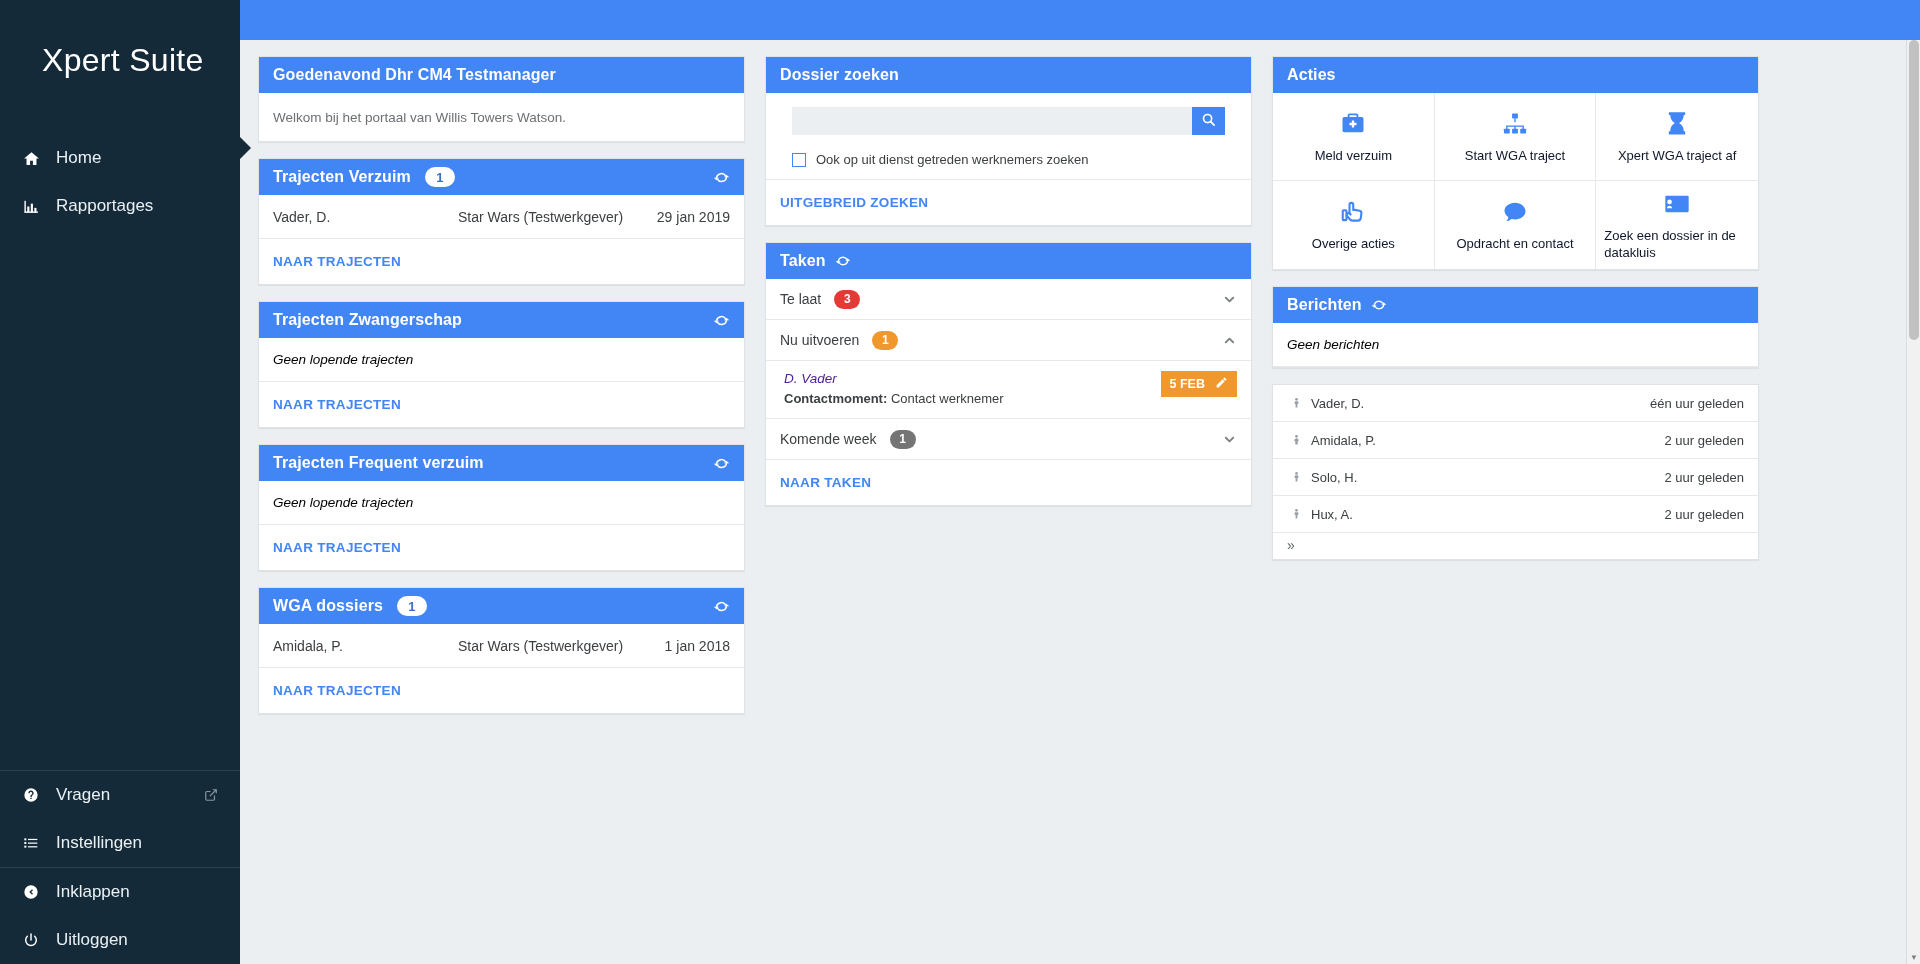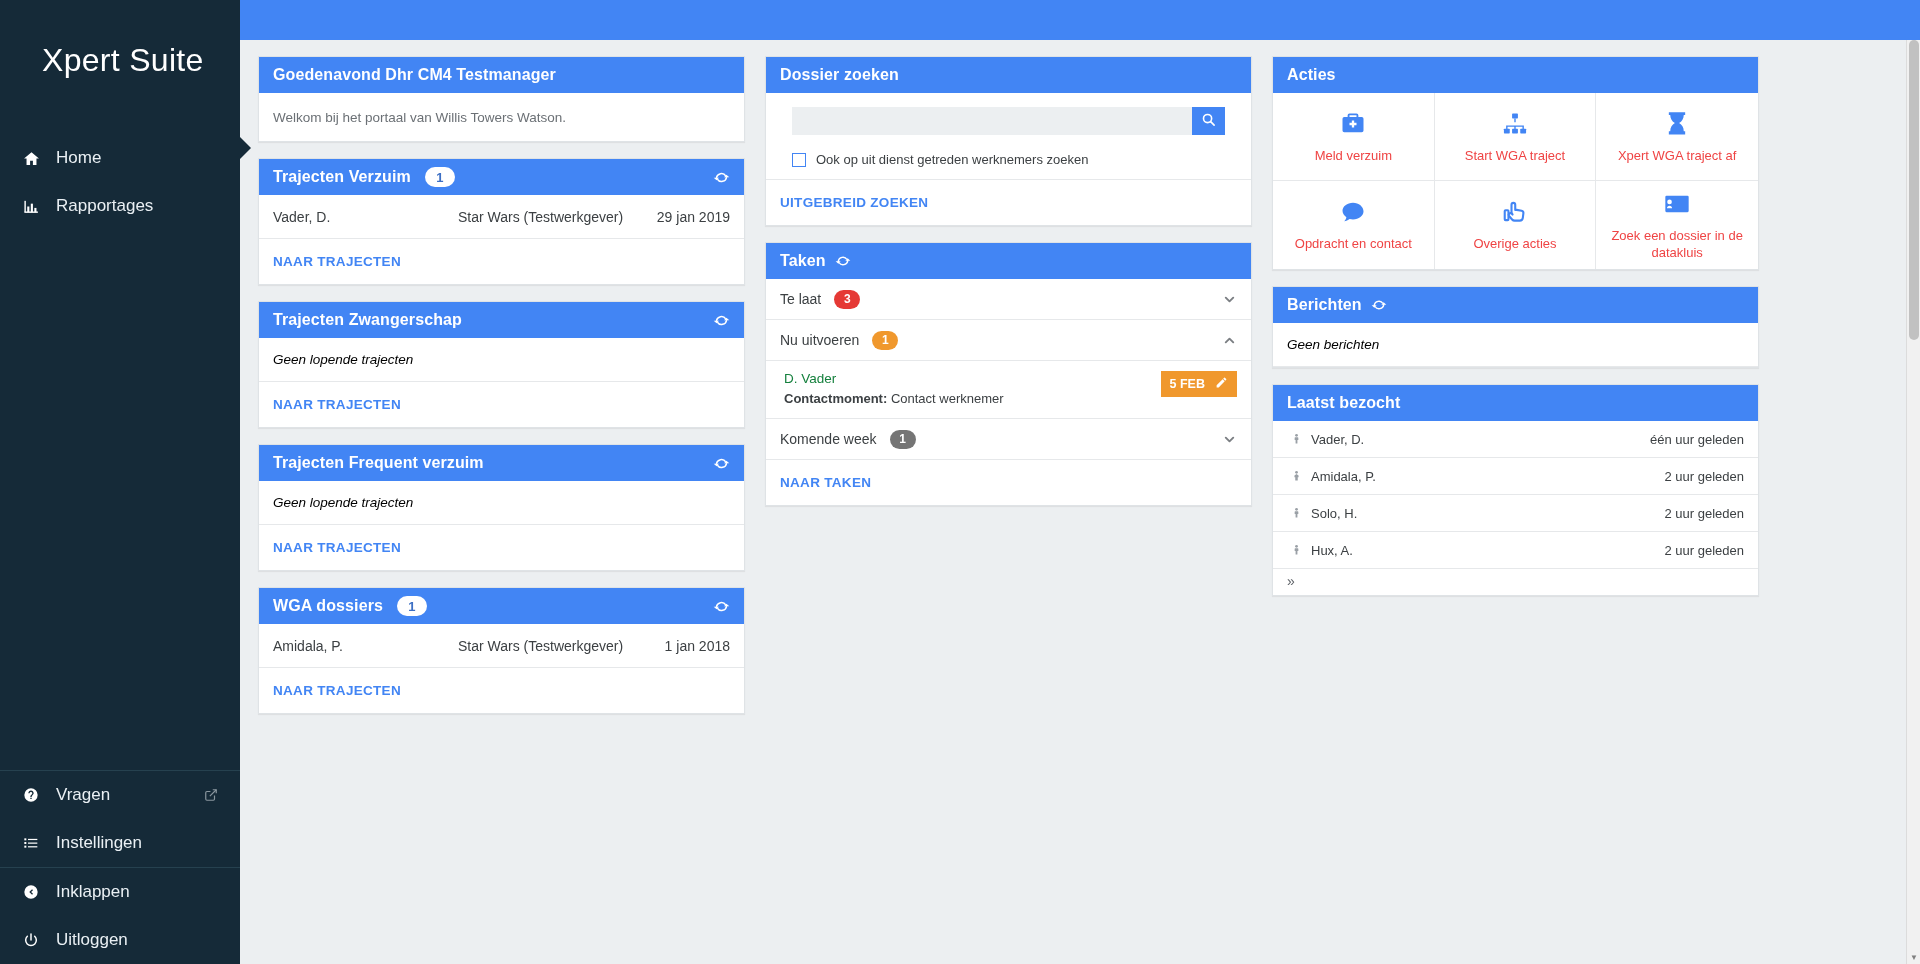--- a/index.html
+++ b/index.html
@@ -204,21 +204,21 @@
   .pill.orange { background: #f0982d; }
   .pill.gray { background: #757575; }
   .task-row .chev { margin-left: auto; color: #7b7f83; display:flex; }
   .task-detail {
     padding: 10px 14px 12px 18px;
     border-bottom: 1px solid #e6e8ea;
     display: flex; align-items: flex-start;
     cursor: pointer;
   }
   .task-detail .tinfo { flex: 1; }
-  .task-detail .tname { font-size: 13.5px; color: #15803d; margin-bottom: 5px; }
+  .task-detail .tname { font-size: 13.5px; color: #4c1d95; margin-bottom: 5px; font-style: italic; }
   .task-detail .tdesc { font-size: 13px; color: #3c4043; }
   .task-detail .tdesc b { font-weight: bold; }
   .date-badge {
     background: #f0982d;
     color: #ffffff;
     font-size: 12.5px;
     font-weight: bold;
     padding: 5px 9px;
     display: flex; align-items: center; gap: 10px;
     cursor: pointer;
@@ -232,21 +232,21 @@
     border-bottom: 1px solid #e6e8ea;
     display: flex; flex-direction: column;
     align-items: center; justify-content: center;
     gap: 9px;
     cursor: pointer;
     padding: 0 8px;
   }
   .act-tile:nth-child(3n) { border-right: none; }
   .act-tile:nth-child(n+4) { border-bottom: none; }
   .act-tile .alabel {
-    font-size: 13px; color: #ef4444; text-align: center; line-height: 1.25;
+    font-size: 13px; color: #0f172a; text-align: left; line-height: 1.25;
   }
   .act-icon { color: #4285f4; display: flex; align-items: center; justify-content: center; height: 30px; }
 
   
   .visit-row {
     display: flex; align-items: center;
     height: 37px;
     padding: 0 14px 0 18px;
     border-bottom: 1px solid #e6e8ea;
     font-size: 13px; color: #3c4043;
@@ -587,35 +587,35 @@
               <span class="act-icon">
                 <svg width="28" height="28" viewBox="0 0 24 24" fill="currentColor">
                     <path d="M5 2h14v2.2h-1.2c0 3.1-1.6 5.7-4 7 2.4 1.3 4 3.9 4 7H19V21H5v-2.8h1.2c0-3.1 1.6-5.7 4-7-2.4-1.3-4-3.9-4-7H5V2z"></path>
                   </svg>
               </span>
               <span class="alabel">Xpert WGA traject af</span>
             </div>
 
             <div class="act-tile">
               <span class="act-icon">
-                <svg width="28" height="28" viewBox="0 0 24 24" fill="currentColor">
-                    <path d="M12 4C7 4 3 7.1 3 11c0 2.2 1.3 4.1 3.3 5.4-.2 1.4-.9 2.7-1.9 3.6 1.7-.2 3.4-.9 4.7-2 .9.2 1.9.4 2.9.4 5 0 9-3.1 9-7s-4-7.4-9-7.4z"></path>
-                  </svg>
-              </span>
-              <span class="alabel">Opdracht en contact</span>
-            </div>
-
-            <div class="act-tile">
-              <span class="act-icon">
                 <svg width="28" height="28" viewBox="0 0 24 24" fill="none" stroke="currentColor" stroke-width="1.8" stroke-linejoin="round">
                     <path d="M9 12.5V5.8a1.6 1.6 0 013.2 0v4.4h1.2l4.3.7c1 .2 1.6 1 1.5 2l-.5 4.2a2.6 2.6 0 01-2.6 2.3h-4.3a3 3 0 01-2.3-1l-2.6-3a1.5 1.5 0 012.1-2.1l.9.9z"></path>
                     <rect x="3.2" y="10.5" width="3.2" height="8.5" rx=".7"></rect>
                   </svg>
               </span>
               <span class="alabel">Overige acties</span>
+            </div>
+
+            <div class="act-tile">
+              <span class="act-icon">
+                <svg width="28" height="28" viewBox="0 0 24 24" fill="currentColor">
+                    <path d="M12 4C7 4 3 7.1 3 11c0 2.2 1.3 4.1 3.3 5.4-.2 1.4-.9 2.7-1.9 3.6 1.7-.2 3.4-.9 4.7-2 .9.2 1.9.4 2.9.4 5 0 9-3.1 9-7s-4-7.4-9-7.4z"></path>
+                  </svg>
+              </span>
+              <span class="alabel">Opdracht en contact</span>
             </div>
 
             <div class="act-tile">
               <span class="act-icon">
                 <svg width="28" height="28" viewBox="0 0 24 24" fill="currentColor">
                     <path d="M3 5h18a1 1 0 011 1v12a1 1 0 01-1 1H3a1 1 0 01-1-1V6a1 1 0 011-1zm2.6 3.2a2 2 0 100 4 2 2 0 000-4zm-2.2 7.4h4.4c0-1.3-1-2.2-2.2-2.2s-2.2.9-2.2 2.2zM13 8.2h7.2v1.5H13V8.2zm0 3.2h7.2v1.5H13v-1.5zm0 3.2h5v1.5h-5v-1.5z"></path>
                   </svg>
               </span>
               <span class="alabel">Zoek een dossier in de datakluis</span>
             </div>
@@ -629,23 +629,20 @@
               <svg width="16" height="16" viewBox="0 0 24 24" fill="currentColor">
                   <path d="M19 8l-3.5 3.5h2.6A6.1 6.1 0 017 13.7l-1.9 1.1A8.2 8.2 0 0020.2 11.5H23L19 8z"></path>
                   <path d="M5 16l3.5-3.5H5.9A6.1 6.1 0 0117 10.3l1.9-1.1A8.2 8.2 0 003.8 12.5H1L5 16z"></path>
                 </svg>
             </span>
           </div>
           <div class="empty-line">Geen berichten</div>
         </section>
 
         <section class="card">
-          <div class="card-head">
-            <span class="title">Laatst bezocht</span>
-          </div>
 
           <div class="visit-row">
             <span class="picon">
               <svg width="11" height="14" viewBox="0 0 24 24" fill="currentColor">
                   <circle cx="12" cy="4" r="3"></circle>
                   <path d="M9 8h6a1 1 0 011 1v5h-2v8h-4v-8H8V9a1 1 0 011-1z"></path>
                 </svg>
             </span>
             <span class="vname">Vader, D.</span>
             <span class="vtime">één uur geleden</span>

